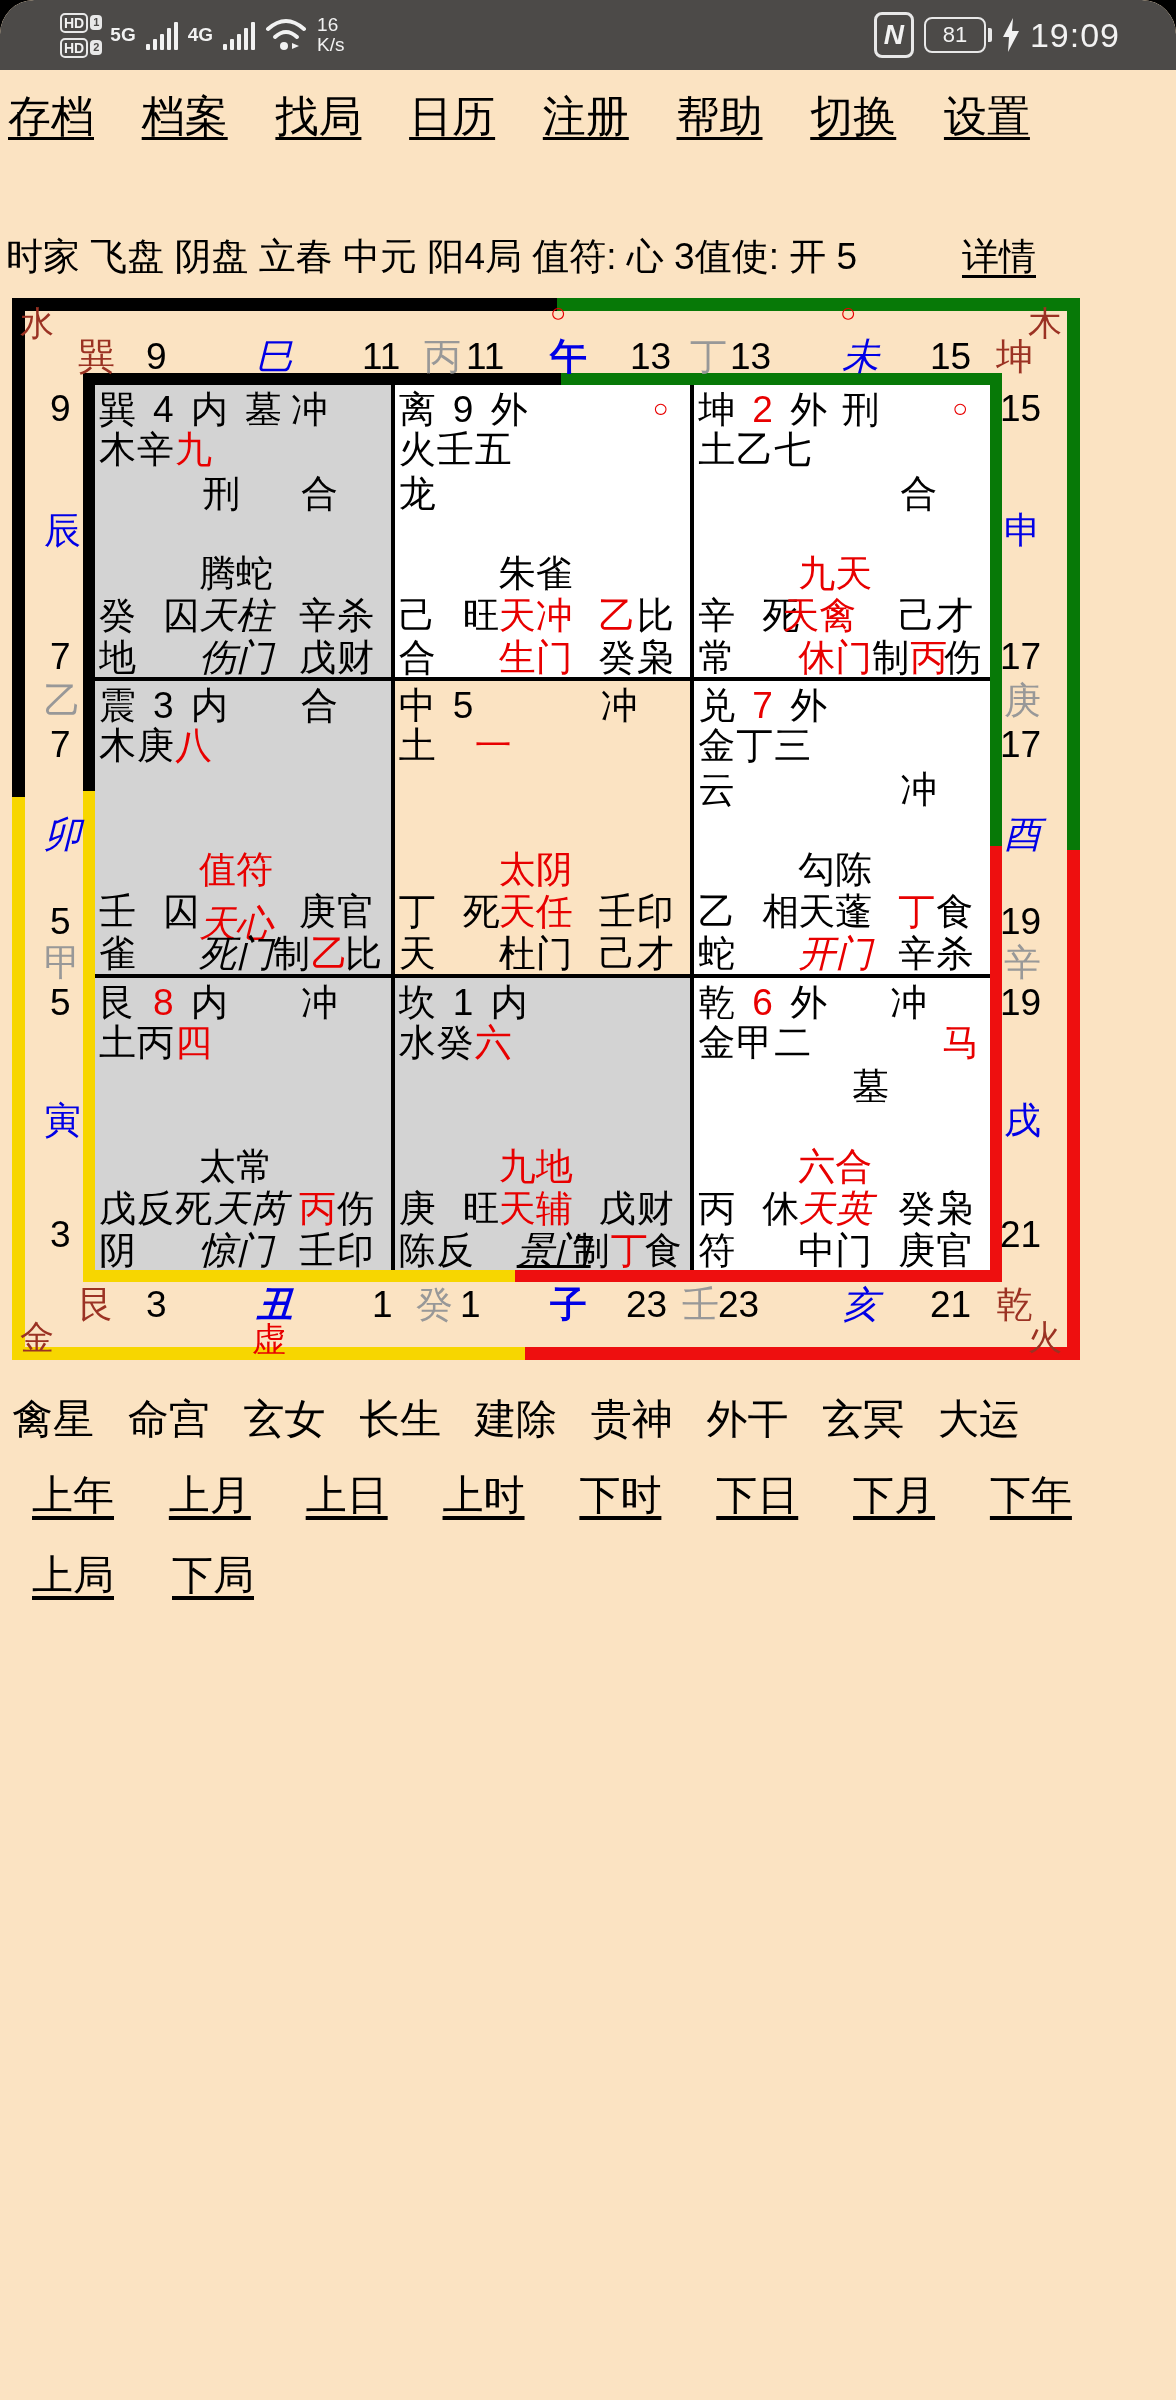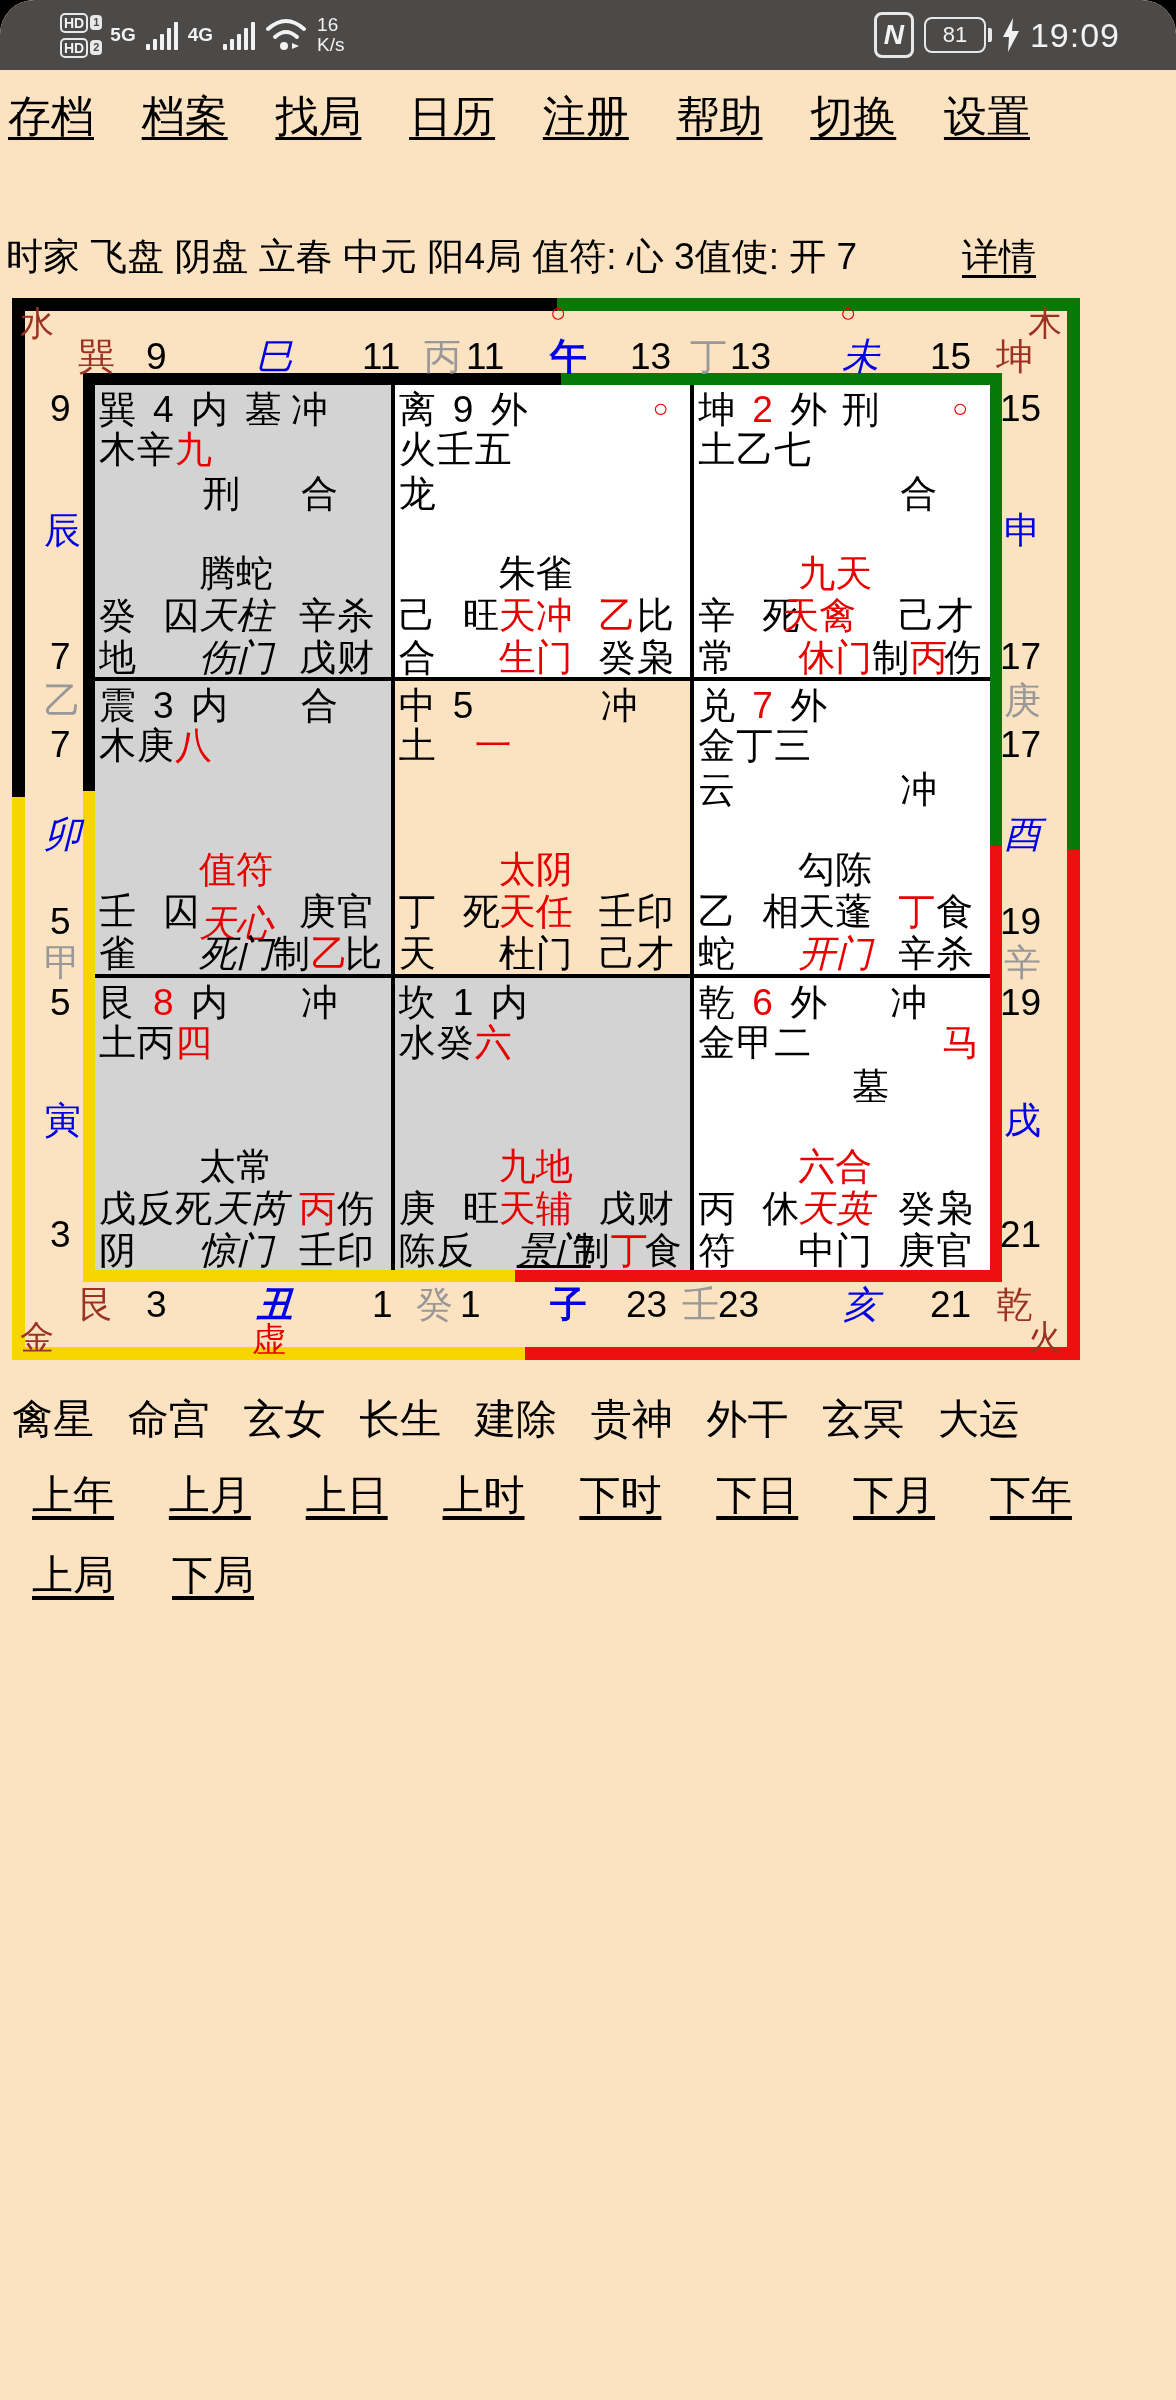--- a/index.html
+++ b/index.html
@@ -129,21 +129,21 @@
       <span class="mi">存档</span>
       <span class="mi">档案</span>
       <span class="mi">找局</span>
       <span class="mi">日历</span>
       <span class="mi">注册</span>
       <span class="mi">帮助</span>
       <span class="mi">切换</span>
       <span class="mi">设置</span>
     </div>
 
-  <div class="inforow2">时家 飞盘 阴盘 立春 中元 阳4局  值符: 心 3值使: 开 7</div>
+  <div class="inforow2">时家 飞盘 阴盘 立春 中元 阳4局  值符: 心 3值使: 开 5</div>
   <div class="detail">详情</div>
 
   <div class="chart">
     <div class="fr fr-top"></div>
     <div class="fr fr-bottom"></div>
     <div class="fr fr-left"></div>
     <div class="fr fr-right"></div>
     <div class="gridwrap">
       <div class="gb gb-top"></div>
       <div class="gb gb-bottom"></div>

